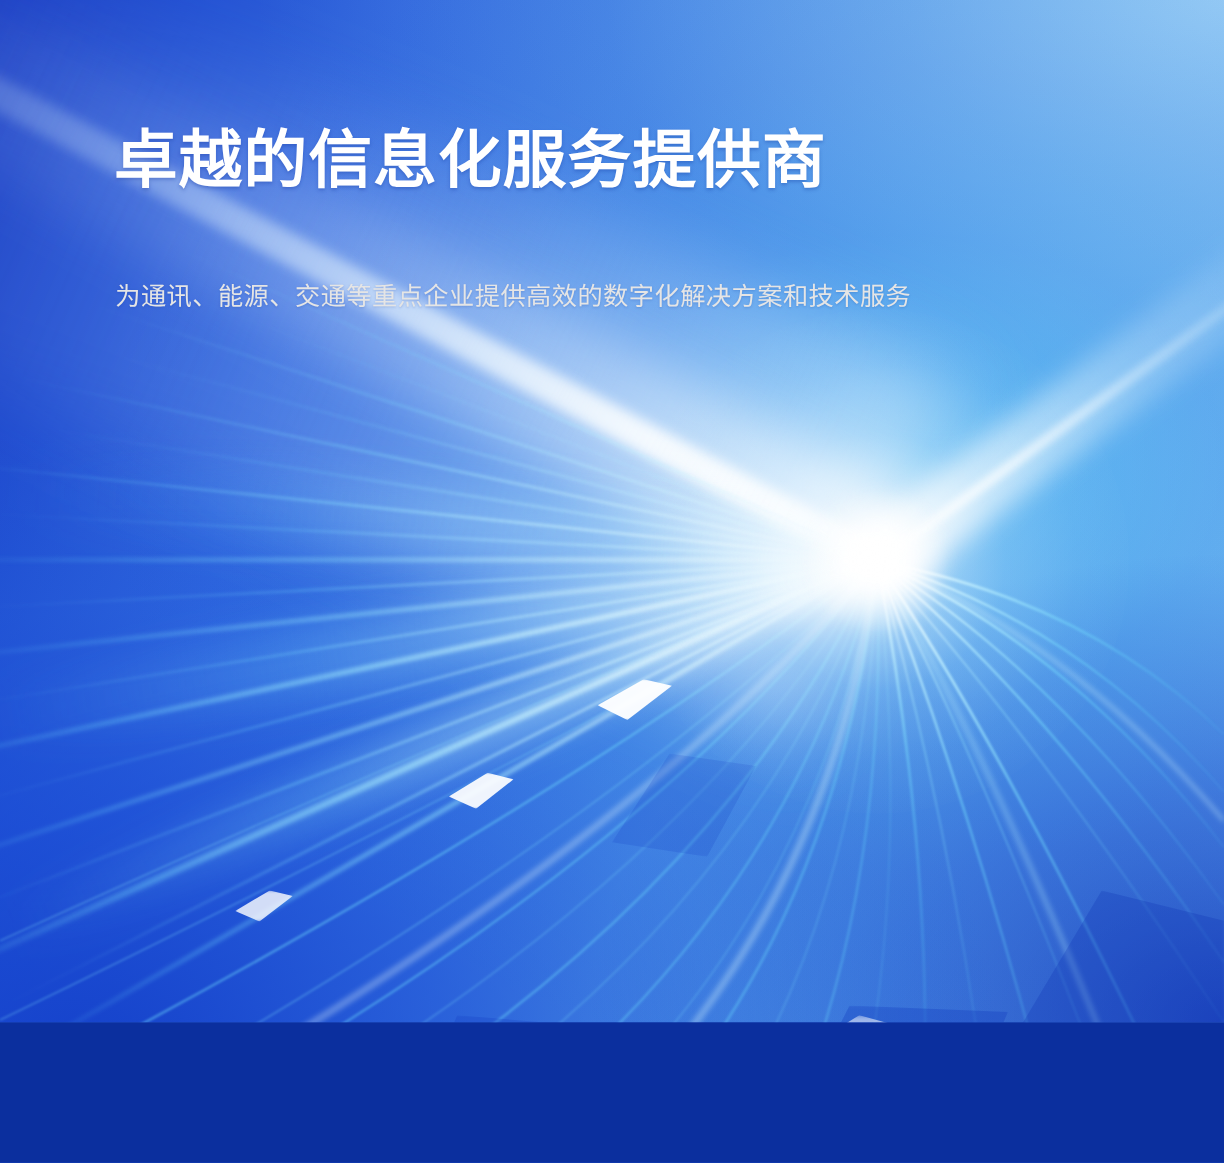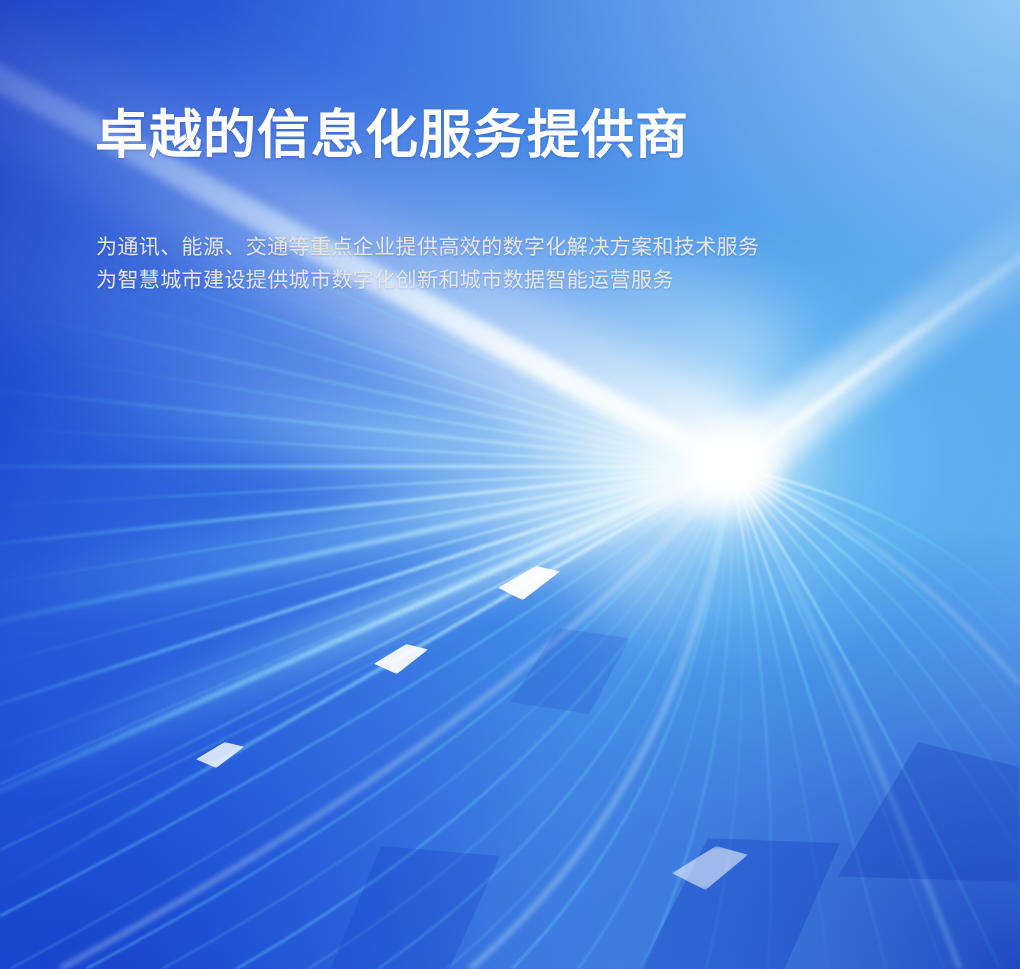--- a/index.html
+++ b/index.html
@@ -8,21 +8,21 @@
     padding: 0;
     background: #0b2f9e;
   }
   body {
     font-family: "DejaVu Sans", "Liberation Sans", sans-serif;
   }
 
   .hero {
     position: relative;
     width: 1020px;
-    height: 969px;
+    height: 852px;
     overflow: hidden;
     background: #2b63dd;
   }
 
   
   .layer { position: absolute; inset: 0; }
 
   
   .bg-base {
     background:
@@ -391,17 +391,16 @@
               clip-path: polygon(0% 66%, 60% 0%, 100% 18%, 42% 100%);
               filter: blur(1.2px);"></div>
 
   <div class="glow"></div>
   <div class="glow-small"></div>
 
   <div class="copy">
     <h1 class="headline">卓越的信息化服务提供商</h1>
     <div class="subcopy">
       <div class="subline">为通讯、能源、交通等重点企业提供高效的数字化解决方案和技术服务</div>
-      <div class="subline">为智慧城市建设提供城市数字化创新和城市数据智能运营服务</div>
     </div>
   </div>
 
 </div>
 
 </body></html>

